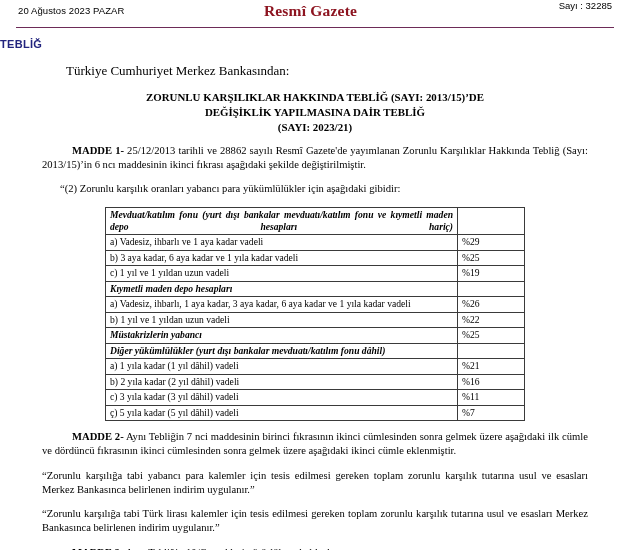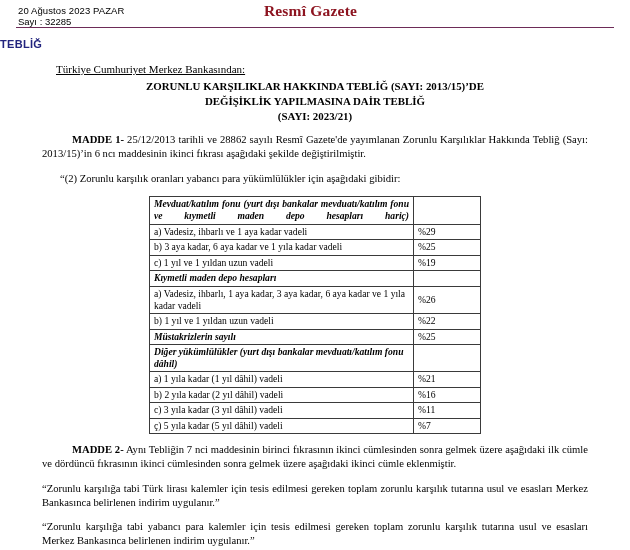--- a/index.html
+++ b/index.html
@@ -18,21 +18,20 @@
   }
 
   
   .masthead {
     position: relative;
     height: 26px;
     padding: 0 18px;
     display: flex;
     align-items: flex-start;
     justify-content: space-between;
-    flex-direction: column;
   }
   .masthead-date {
     font-family: "Liberation Sans", "DejaVu Sans", sans-serif;
     font-size: 9.5px;
     letter-spacing: 0.1px;
     padding-top: 5px;
     white-space: nowrap;
   }
   .masthead-title {
     font-family: "Liberation Serif", "DejaVu Serif", serif;
@@ -71,48 +70,47 @@
   }
 
   
   .doc {
     padding: 0 42px 0 42px;
     margin-top: 12px;
     font-size: 10.6px;
     line-height: 1.32;
   }
   .issuer {
-    text-decoration: underline;
-    margin-left: 14px;
-    font-size: 11px;
+    margin-left: 24px;
+    font-size: 13px;
   }
   .title-block {
     text-align: center;
     font-weight: bold;
     font-size: 10.9px;
     line-height: 1.38;
-    margin-top: 2px;
+    margin-top: 10px;
     padding: 0 6px;
   }
   .title-block div { white-space: nowrap; }
 
   .para {
     text-align: justify;
     margin-top: 9px;
     text-indent: 30px;
     hyphens: none;
   }
   .para.noindent { text-indent: 0; }
   .para.tight { margin-top: 2px; }
   .para b { font-weight: bold; }
 
   
   .table-wrap {
     margin: 7px auto 8px auto;
-    width: 332px;
+    width: 420px;
   }
   table.rates {
     border-collapse: collapse;
     width: 100%;
     table-layout: fixed;
     font-size: 9.6px;
   }
   table.rates td {
     border: 0.9px solid #3a3a3a;
     padding: 1px 4px 1.5px 4px;
@@ -190,21 +188,21 @@
         </tr>
         <tr>
           <td class="lbl">a) Vadesiz, ihbarlı, 1 aya kadar, 3 aya kadar, 6 aya kadar ve 1 yıla kadar vadeli</td>
           <td class="val">%26</td>
         </tr>
         <tr>
           <td class="lbl">b) 1 yıl ve 1 yıldan uzun vadeli</td>
           <td class="val">%22</td>
         </tr>
         <tr>
-          <td class="grp">Müstakrizlerin sayılı</td>
+          <td class="grp">Müstakrizlerin yabancı</td>
           <td class="val">%25</td>
         </tr>
         <tr>
           <td class="grp">Diğer yükümlülükler (yurt dışı bankalar mevduatı/katılım fonu dâhil)</td>
           <td class="val"></td>
         </tr>
         <tr>
           <td class="lbl">a) 1 yıla kadar (1 yıl dâhil) vadeli</td>
           <td class="val">%21</td>
         </tr>
@@ -220,19 +218,19 @@
           <td class="lbl">ç) 5 yıla kadar (5 yıl dâhil) vadeli</td>
           <td class="val">%7</td>
         </tr>
 
       </tbody>
     </table>
   </div>
 
   <p class="para tail"><b>MADDE 2-</b><span> Aynı Tebliğin 7 nci maddesinin birinci fıkrasının ikinci cümlesinden sonra gelmek üzere aşağıdaki ilk cümle ve dördüncü fıkrasının ikinci cümlesinden sonra gelmek üzere aşağıdaki ikinci cümle eklenmiştir.</span></p>
 
+  <p class="para noindent clipline">“Zorunlu karşılığa tabi yabancı para kalemler için tesis edilmesi gereken toplam zorunlu karşılık tutarına usul ve esasları Merkez Bankasınca belirlenen indirim uygulanır.”</p>
+
   <p class="para noindent clipline">“Zorunlu karşılığa tabi Türk lirası kalemler için tesis edilmesi gereken toplam zorunlu karşılık tutarına usul ve esasları Merkez Bankasınca belirlenen indirim uygulanır.”</p>
 
-  <p class="para noindent clipline">“Zorunlu karşılığa tabi yabancı para kalemler için tesis edilmesi gereken toplam zorunlu karşılık tutarına usul ve esasları Merkez Bankasınca belirlenen indirim uygulanır.”</p>
-
   <p class="para clipline"><b>MADDE 3-</b><span> Aynı Tebliğin 10/C maddesi yürürlükten kaldırılmıştır.</span></p>
 
 </div>
 
 </body></html>

